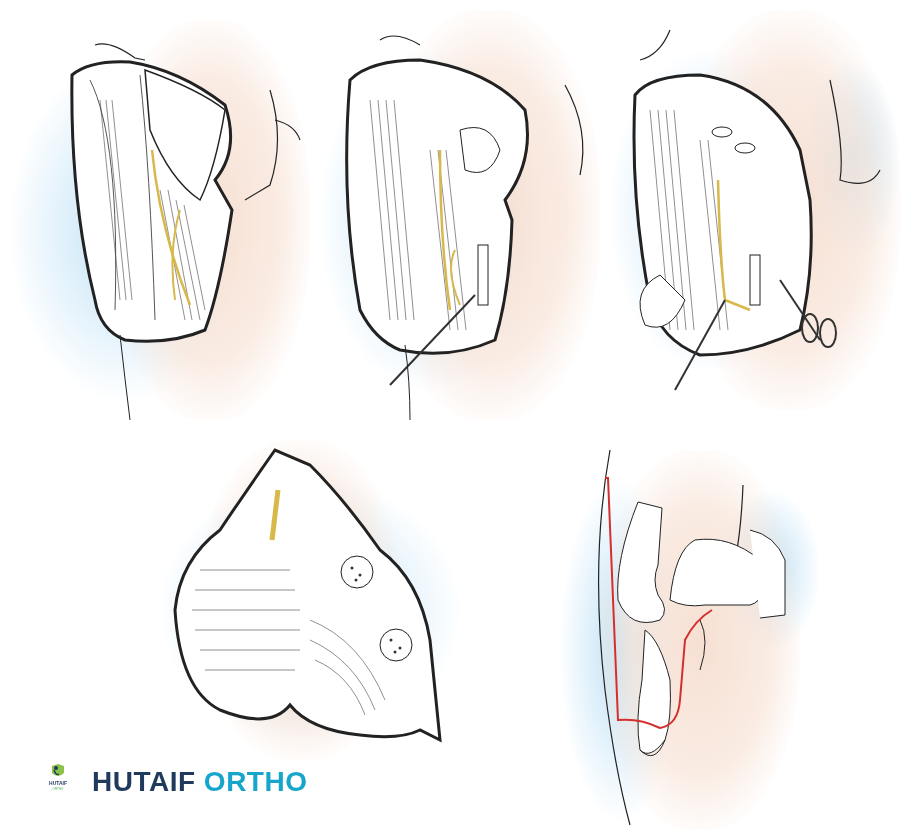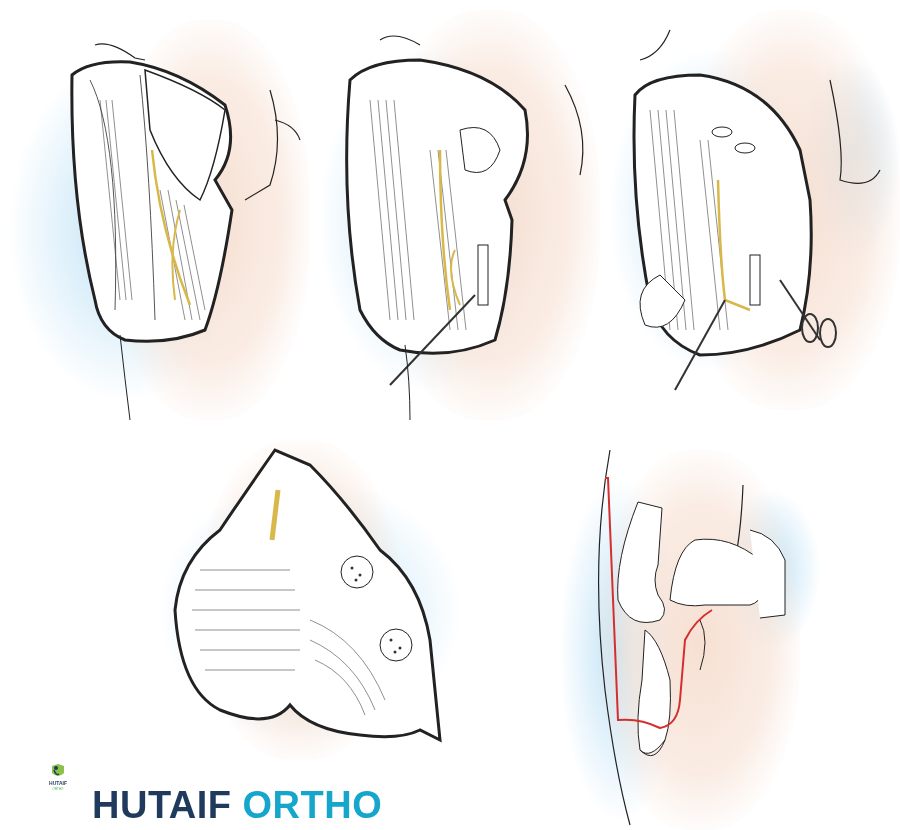--- a/index.html
+++ b/index.html
@@ -1,21 +1,21 @@
 <!DOCTYPE html>
 <html><head>
 <meta charset="utf-8">
 <style>
   html,body{margin:0;padding:0;background:#ffffff;}
   body{width:900px;height:830px;position:relative;overflow:hidden;font-family:"Liberation Sans",sans-serif;}
   .panel{position:absolute;}
   .glow-blue{position:absolute;border-radius:50%;background:radial-gradient(ellipse at center,rgba(170,215,240,0.75) 0%,rgba(200,230,248,0.45) 45%,rgba(255,255,255,0) 72%);}
   .glow-pink{position:absolute;border-radius:45%;background:radial-gradient(ellipse at center,rgba(246,222,208,0.95) 0%,rgba(248,228,216,0.7) 50%,rgba(255,255,255,0) 75%);}
   svg{position:absolute;left:0;top:0;overflow:visible;}
-  .brand{position:absolute;left:92px;top:784px;font-weight:bold;font-size:38px;letter-spacing:0.5px;}
+  .brand{position:absolute;left:92px;top:766px;font-weight:bold;font-size:28px;letter-spacing:0.5px;}
   .brand .a{color:#1f3a5c;}
   .brand .b{color:#16a6cc;}
   .logo{position:absolute;left:44px;top:764px;width:28px;height:34px;}
   .logo-text{position:absolute;left:0;top:16px;width:28px;text-align:center;font-size:5px;font-weight:bold;color:#1f3a5c;}
   .logo-sub{position:absolute;left:0;top:23px;width:28px;text-align:center;font-size:3px;color:#4caf50;}
 </style>
 </head>
 <body>
 
 <div class="panel" style="left:0;top:0;width:300px;height:420px;">

